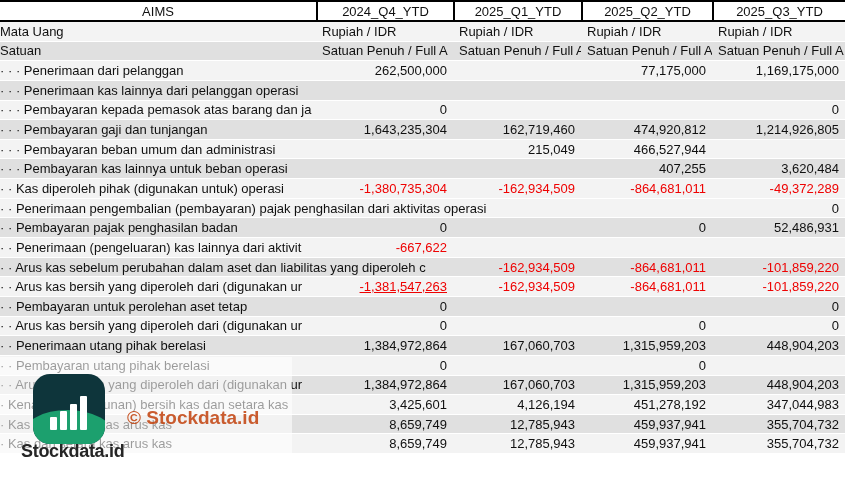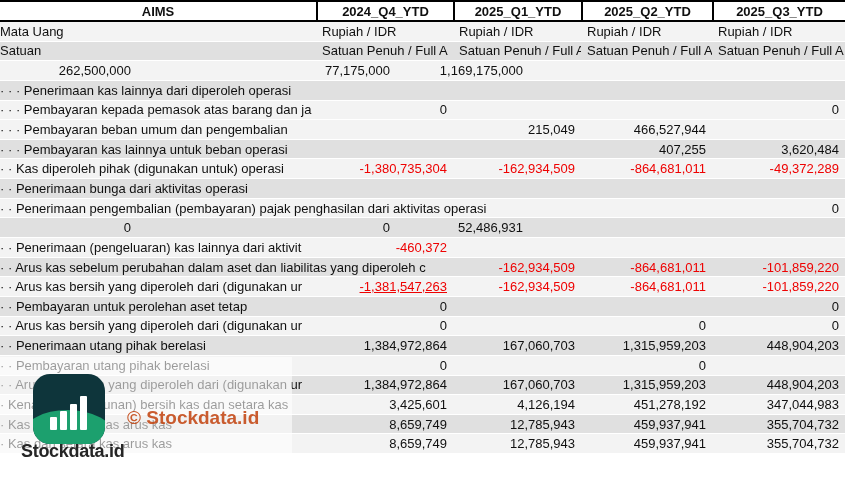--- a/index.html
+++ b/index.html
@@ -5,21 +5,21 @@
   html,body{margin:0;padding:0;background:#fff;}
   .sheet{
     position:relative;width:845px;height:481px;background:#ffffff;
     font-family:"Liberation Sans",sans-serif;font-size:13px;color:#101010;
     overflow:hidden;
   }
   
   .hdr{display:flex;height:22px;box-sizing:border-box;
        border-top:2px solid #000;border-bottom:2px solid #000;background:#fff;}
   .hdr .hc{box-sizing:border-box;display:flex;align-items:center;justify-content:center;
-           font-weight:bold;overflow:hidden;white-space:nowrap;}
+           font-weight:normal;overflow:hidden;white-space:nowrap;}
   .hdr .hc + .hc{border-left:2px solid #000;}
   .w0{width:316px}.w1{width:137px}.w2{width:128px}.w3{width:131px}.w4{width:133px}
   
   .row{display:flex;height:19.65px;box-sizing:border-box;border-bottom:1px solid #fff;}
   .row.light{background:#f3f3f3}
   .row.dark{background:#e0e0e0}
   .cell{box-sizing:border-box;overflow:hidden;white-space:nowrap;
         display:flex;align-items:center;}
   .lbl{}
   .val{justify-content:flex-end;padding-right:6px;}
@@ -61,80 +61,82 @@
         <div class="cell val leftal" style="width: 133px;">Rupiah / IDR</div>
       </div>
       <div class="row dark">
         <div class="cell lbl" style="width: 316px;">Satuan</div>
         <div class="cell val leftal" style="width: 137px;">Satuan Penuh / Full A</div>
         <div class="cell val leftal" style="width: 128px;">Satuan Penuh / Full A</div>
         <div class="cell val leftal" style="width: 131px;">Satuan Penuh / Full A</div>
         <div class="cell val leftal" style="width: 133px;">Satuan Penuh / Full A</div>
       </div>
       <div class="row light">
+        <div class="cell lbl" style="width: 316px;">· · · Penerimaan dari pelanggan</div>
         <div class="cell val" style="width: 137px;">262,500,000</div>
         <div class="cell val" style="width: 128px;"></div>
         <div class="cell val" style="width: 131px;">77,175,000</div>
         <div class="cell val" style="width: 133px;">1,169,175,000</div>
       </div>
       <div class="row dark">
-        <div class="cell lbl" style="width: 316px;">· · · Penerimaan kas lainnya dari diperoleh operasi</div>
+        <div class="cell lbl" style="width: 316px;">· · · Penerimaan kas lainnya dari pelanggan operasi</div>
         <div class="cell val" style="width: 137px;"></div>
         <div class="cell val" style="width: 128px;"></div>
         <div class="cell val" style="width: 131px;"></div>
         <div class="cell val" style="width: 133px;"></div>
       </div>
       <div class="row light">
         <div class="cell lbl" style="width: 316px; text-align: center;">· · · Pembayaran kepada pemasok atas barang dan ja</div>
         <div class="cell val" style="width: 137px;">0</div>
         <div class="cell val" style="width: 128px;"></div>
         <div class="cell val" style="width: 131px;"></div>
         <div class="cell val" style="width: 133px;">0</div>
       </div>
-      <div class="row light">
-        <div class="cell lbl" style="width: 316px;">· · · Pembayaran beban umum dan pengembalian</div>
+      <div class="row dark">
+        <div class="cell lbl" style="width: 316px;">· · · Pembayaran gaji dan tunjangan</div>
+        <div class="cell val" style="width: 137px;">1,643,235,304</div>
+        <div class="cell val" style="width: 128px;">162,719,460</div>
+        <div class="cell val" style="width: 131px;">474,920,812</div>
+        <div class="cell val" style="width: 133px;">1,214,926,805</div>
+      </div>
+      <div class="row light">
+        <div class="cell lbl" style="width: 316px;">· · · Pembayaran beban umum dan administrasi</div>
         <div class="cell val" style="width: 137px;"></div>
         <div class="cell val" style="width: 128px;">215,049</div>
         <div class="cell val" style="width: 131px;">466,527,944</div>
         <div class="cell val" style="width: 133px;"></div>
       </div>
       <div class="row dark">
         <div class="cell lbl" style="width: 316px;">· · · Pembayaran kas lainnya untuk beban operasi</div>
         <div class="cell val" style="width: 137px;"></div>
         <div class="cell val" style="width: 128px;"></div>
         <div class="cell val" style="width: 131px;">407,255</div>
         <div class="cell val" style="width: 133px;">3,620,484</div>
       </div>
       <div class="row light">
         <div class="cell lbl" style="width: 316px;">· · Kas diperoleh pihak (digunakan untuk) operasi</div>
         <div class="cell val neg" style="width: 137px;">-1,380,735,304</div>
         <div class="cell val neg" style="width: 128px;">-162,934,509</div>
         <div class="cell val neg" style="width: 131px;">-864,681,011</div>
         <div class="cell val neg" style="width: 133px;">-49,372,289</div>
       </div>
-      <div class="row dark">
-        <div class="cell lbl" style="width: 316px;">· · Penerimaan bunga dari aktivitas operasi</div>
-        <div class="cell val" style="width: 137px;"></div>
-        <div class="cell val" style="width: 128px;"></div>
-        <div class="cell val" style="width: 131px;"></div>
-        <div class="cell val" style="width: 133px;"></div>
-      </div>
       <div class="row light">
         <div class="cell lbl" style="width: 712px;">· · Penerimaan pengembalian (pembayaran) pajak penghasilan dari aktivitas operasi</div>
         <div class="cell val" style="width: 133px;">0</div>
       </div>
       <div class="row dark">
+        <div class="cell lbl" style="width: 316px;">· · Pembayaran pajak penghasilan badan</div>
         <div class="cell val" style="width: 137px;">0</div>
         <div class="cell val" style="width: 128px;"></div>
         <div class="cell val" style="width: 131px;">0</div>
         <div class="cell val" style="width: 133px;">52,486,931</div>
       </div>
       <div class="row light">
         <div class="cell lbl" style="width: 316px;">· · Penerimaan (pengeluaran) kas lainnya dari aktivit</div>
-        <div class="cell val neg" style="width: 137px;">-460,372</div>
+        <div class="cell val neg" style="width: 137px;">-667,622</div>
         <div class="cell val" style="width: 128px;"></div>
         <div class="cell val" style="width: 131px;"></div>
         <div class="cell val" style="width: 133px;"></div>
       </div>
       <div class="row dark">
         <div class="cell lbl" style="width: 453px;">· · Arus kas sebelum perubahan dalam aset dan liabilitas yang diperoleh c</div>
         <div class="cell val neg" style="width: 128px;">-162,934,509</div>
         <div class="cell val neg" style="width: 131px;">-864,681,011</div>
         <div class="cell val neg" style="width: 133px;">-101,859,220</div>
       </div>

